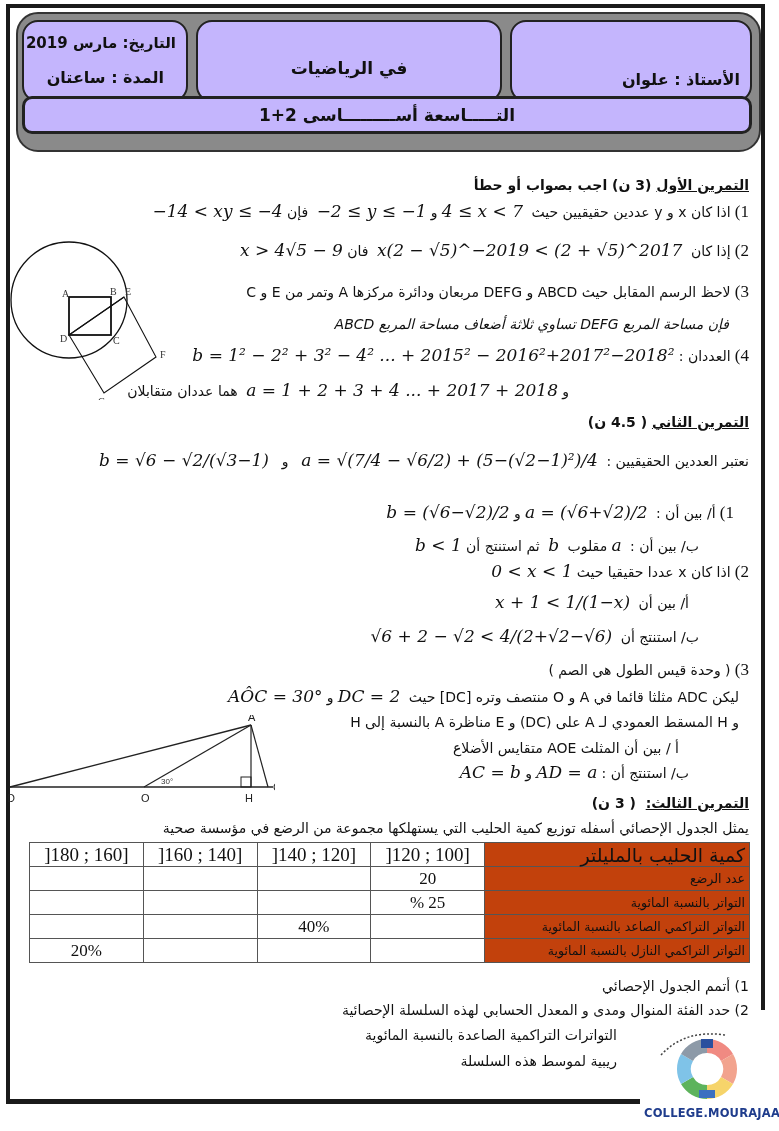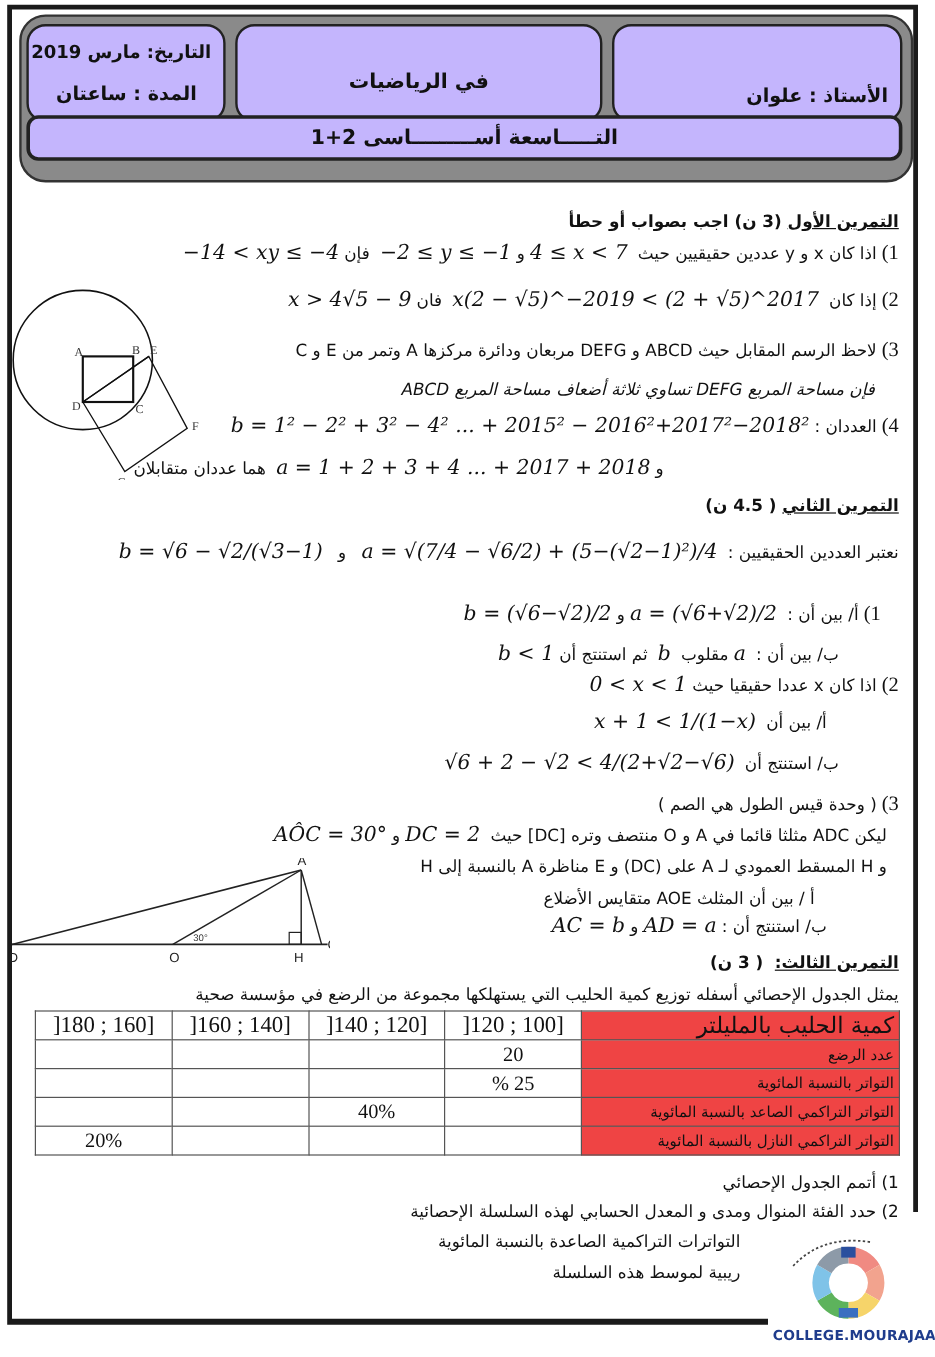--- a/index.html
+++ b/index.html
@@ -22,21 +22,21 @@
   .line { position:absolute; white-space:nowrap; font-family:"Liberation Serif", serif; font-size:17px; direction:rtl; }
   .ar { font-family:"DejaVu Sans", sans-serif; font-size:14px; }
   .heading { font-family:"DejaVu Sans", sans-serif; font-weight:bold; font-size:14px; }
   .heading u { text-decoration:underline; }
   .math { font-family:"DejaVu Serif", serif; font-style:italic; direction:ltr; unicode-bidi:isolate;text-align:right; }
 
   
   table.stat { position:absolute; left:29px; top:842px; width:721px; border-collapse:collapse;
                font-family:"Liberation Serif", serif; }
   table.stat td { border:1px solid #555; height:23px; text-align:center; font-size:17px; padding:0 4px; }
-  table.stat td.lbl { background:#ef4444; text-align:right; direction:rtl;
+  table.stat td.lbl { background:#c2410c; text-align:right; direction:rtl;
                       font-family:"DejaVu Sans", sans-serif; font-size:12.5px; width:256px; }
   table.stat tr.row-head td { font-size:19px; }
 
   .logo { position:absolute; left:655px; top:1025px; width:104px; height:80px; }
   .logo-text { position:absolute; left:644px; top:1106px; width:130px; text-align:center;
                font-family:"DejaVu Sans", sans-serif; font-weight:bold; font-size:11.5px; color:#1f3c8c; letter-spacing:0.2px; }
 </style>
 </head>
 <body>
 
@@ -87,21 +87,21 @@
 </div>
 <div class="line" style="right:50px; top:314px;font-style:italic;">
   <span class="ar">فإن مساحة المربع DEFG تساوي ثلاثة أضعاف مساحة المربع ABCD</span>
 </div>
 
 <div class="line" style="right:30px; top:345px;">
   <span>4)</span>
   <span class="ar">العددان :</span>
   <span class="math">b = 1² − 2² + 3² − 4² ... + 2015² − 2016²+2017²−2018²</span>
 </div>
-<div class="line" style="right:226px; top:380px;">
+<div class="line" style="right:210px; top:380px;">
   <span class="ar">و</span>
   <span class="math">a = 1 + 2 + 3 + 4 ... + 2017 + 2018</span>
   &nbsp;<span class="ar">هما عددان متقابلان</span>
 </div>
 
 <svg style="position:absolute; left:10px; top:240px;" width="170" height="160">
   <circle cx="59" cy="60" r="58" fill="none" stroke="#111" stroke-width="1.3"></circle>
   <rect x="59" y="57" width="42" height="38" fill="none" stroke="#111" stroke-width="1.8"></rect>
   <line x1="59" y1="95" x2="114" y2="57" stroke="#111" stroke-width="1.1"></line>
   <polygon points="59,95 114,57 146,117 94,153" fill="none" stroke="#111" stroke-width="1.1"></polygon>

